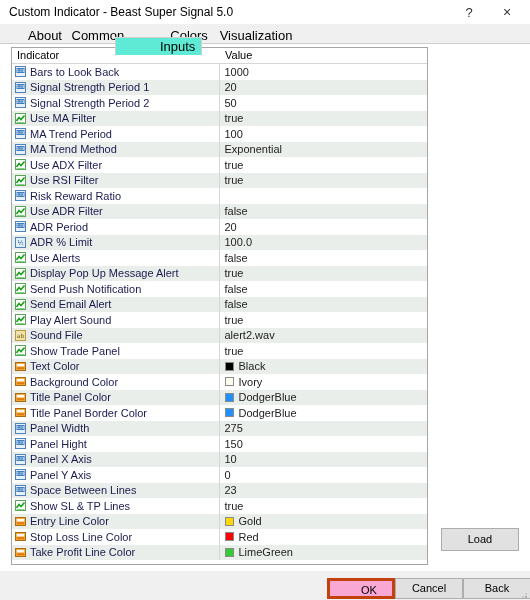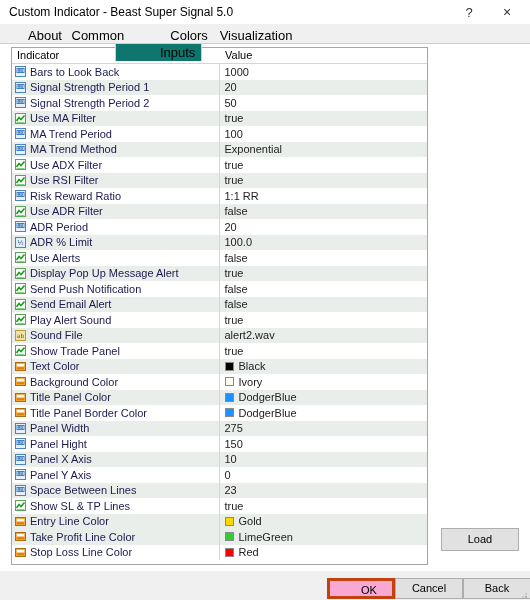--- a/index.html
+++ b/index.html
@@ -61,24 +61,24 @@
     line-height: 17px;
     padding: 0 6px;
     font-size: 13px;
     color: #000;
     background: #f0f0f0;
     box-sizing: border-box;
     white-space: nowrap;
     margin-left: 16px;
   }
   .tab.active {
-    top: 18px;
+    top: 12px;
     height: 19px;
     line-height: 18px;
-    background: #0f766e;
+    background: #5eead4;
     border: 1px solid #cfcfcf;
     border-bottom: 1px solid #ffffff;
     z-index: 3;
     padding-left: 44px;
   }
 
   
   #panel {
     position: absolute;
     top: 43px;
@@ -381,23 +381,20 @@
           <div class="cell-var">
             <span class="ticon">
               <svg width="11" height="11" viewBox="0 0 11 11">
                 <rect x="0.5" y="0.5" width="10" height="10" fill="#e8f1fb" stroke="#4f82b8"></rect>
                 <rect x="1.5" y="2" width="8" height="5" fill="#3f7fc1"></rect>
                 <text x="5.5" y="6.4" font-family="DejaVu Sans, sans-serif" font-size="4.2" fill="#ffffff" text-anchor="middle">123</text>
               </svg>
             </span>
             <span class="var-label">Risk Reward Ratio</span>
           </div>
-          <div class="cell-val">
-            <span class="val-label">1:1 RR</span>
-          </div>
         </div>
         <div class="row alt">
           <div class="cell-var">
             <span class="ticon">
               <svg width="11" height="11" viewBox="0 0 11 11">
                 <rect x="0.5" y="0.5" width="10" height="10" fill="#ffffff" stroke="#5aa45a"></rect>
                 <path d="M1.5 8 L4 4.5 L6 6.5 L9.5 2.5" fill="none" stroke="#17a017" stroke-width="1.6"></path>
                 <path d="M1.5 9.5 L9.5 9.5" stroke="#7fd47f" stroke-width="1"></path>
               </svg>
             </span>
@@ -703,50 +700,50 @@
                 <rect x="1.8" y="6.2" width="7.4" height="2" fill="#e07b12"></rect>
               </svg>
             </span>
             <span class="var-label">Entry Line Color</span>
           </div>
           <div class="cell-val">
             <span class="swatch" style="background: rgb(255, 215, 0);"></span>
             <span class="val-label">Gold</span>
           </div>
         </div>
-        <div class="row alt">
+        <div class="row">
           <div class="cell-var">
             <span class="ticon">
               <svg width="11" height="11" viewBox="0 0 11 11">
                 <rect x="0.5" y="1.5" width="10" height="8" fill="#f6a93b" stroke="#a96d10"></rect>
                 <rect x="1.8" y="3" width="7.4" height="2.4" fill="#ffffff"></rect>
                 <rect x="1.8" y="6.2" width="7.4" height="2" fill="#e07b12"></rect>
               </svg>
             </span>
-            <span class="var-label">Take Profit Line Color</span>
-          </div>
-          <div class="cell-val">
-            <span class="swatch" style="background: rgb(50, 205, 50);"></span>
-            <span class="val-label">LimeGreen</span>
-          </div>
-        </div>
-        <div class="row">
+            <span class="var-label">Stop Loss Line Color</span>
+          </div>
+          <div class="cell-val">
+            <span class="swatch" style="background: rgb(255, 0, 0);"></span>
+            <span class="val-label">Red</span>
+          </div>
+        </div>
+        <div class="row alt">
           <div class="cell-var">
             <span class="ticon">
               <svg width="11" height="11" viewBox="0 0 11 11">
                 <rect x="0.5" y="1.5" width="10" height="8" fill="#f6a93b" stroke="#a96d10"></rect>
                 <rect x="1.8" y="3" width="7.4" height="2.4" fill="#ffffff"></rect>
                 <rect x="1.8" y="6.2" width="7.4" height="2" fill="#e07b12"></rect>
               </svg>
             </span>
-            <span class="var-label">Stop Loss Line Color</span>
-          </div>
-          <div class="cell-val">
-            <span class="swatch" style="background: rgb(255, 0, 0);"></span>
-            <span class="val-label">Red</span>
+            <span class="var-label">Take Profit Line Color</span>
+          </div>
+          <div class="cell-val">
+            <span class="swatch" style="background: rgb(50, 205, 50);"></span>
+            <span class="val-label">LimeGreen</span>
           </div>
         </div>
       </div>
   </div>
 
   <div class="side-btn" id="load-btn">Load</div>
   <div class="side-btn" id="save-btn">Save</div>
 </div>
 
 <div id="footer">

